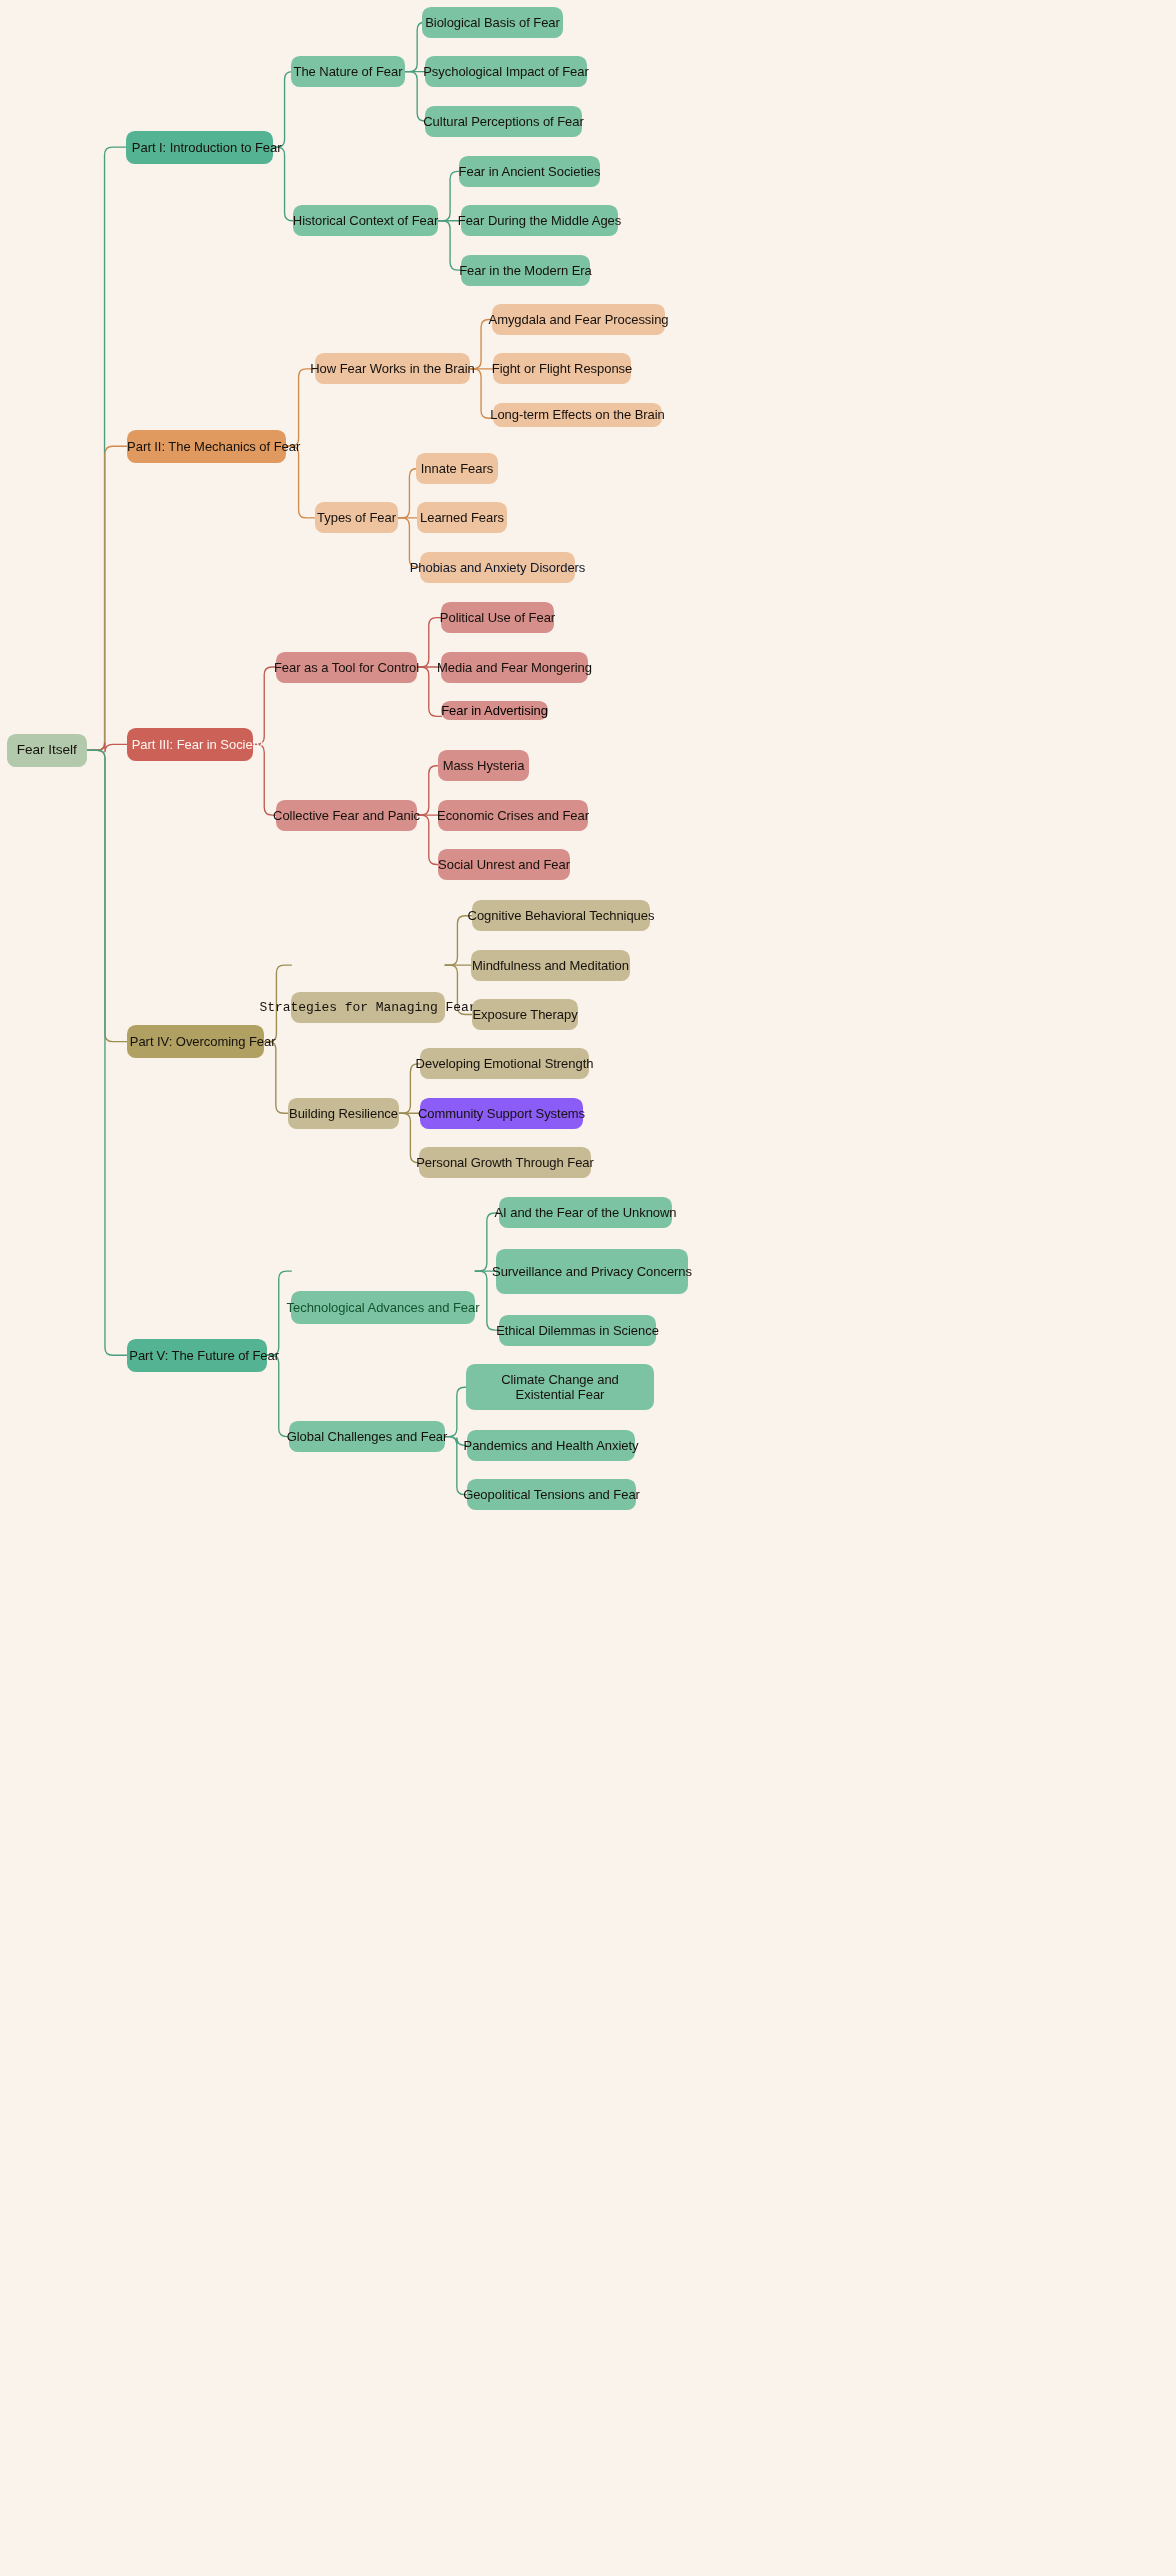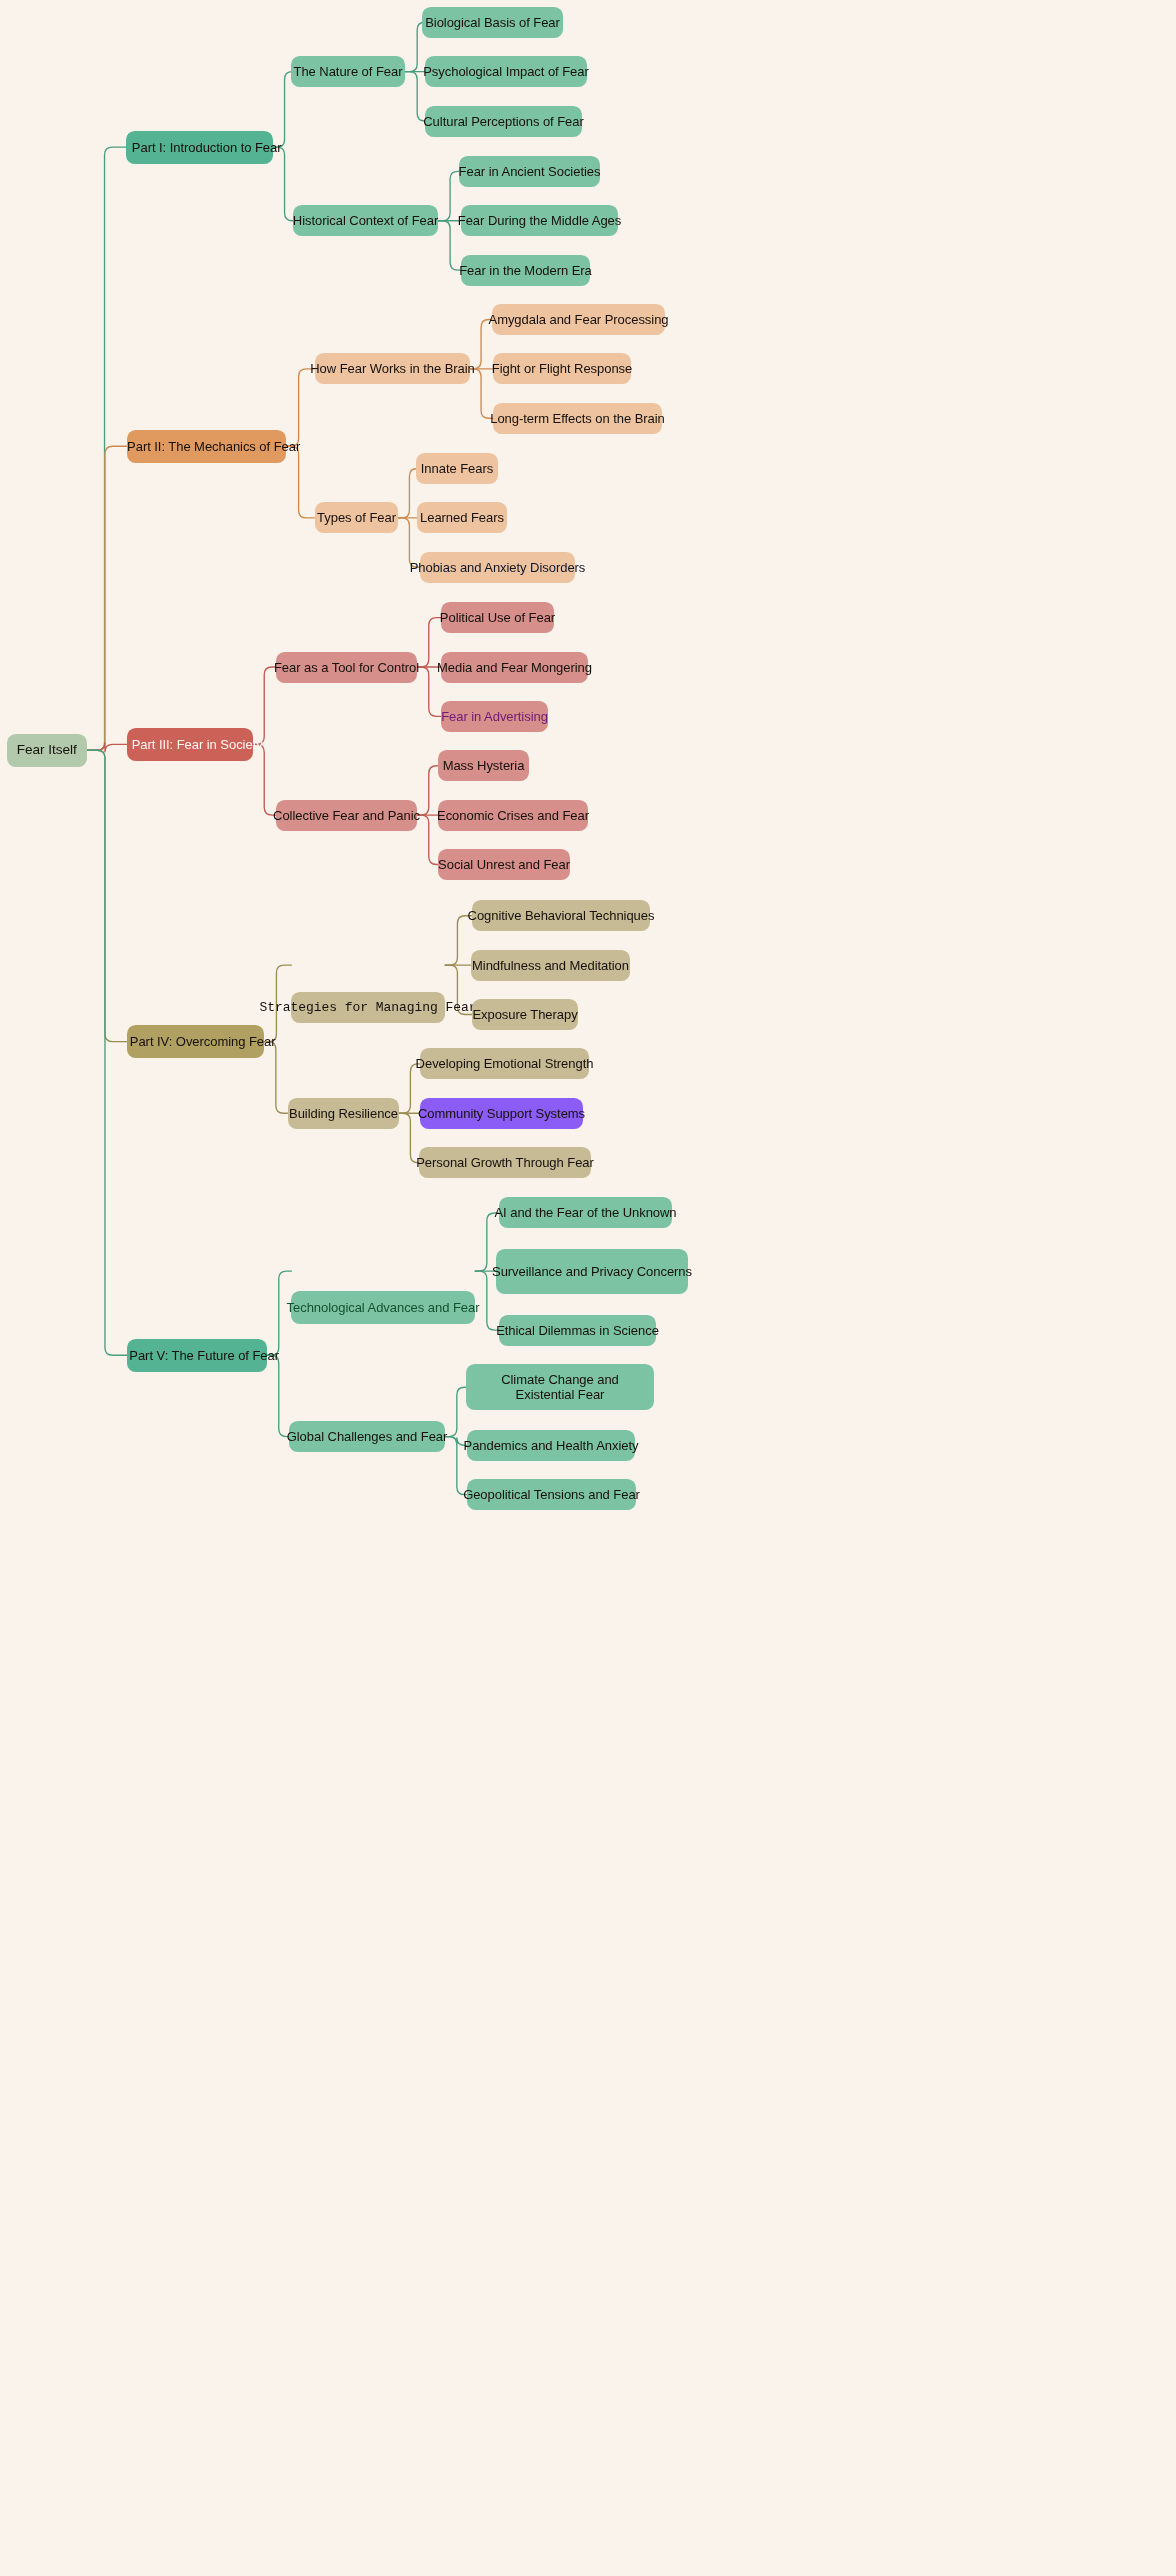--- a/index.html
+++ b/index.html
@@ -319,21 +319,21 @@
       </div>
       <div class="node lvl2" style="left: 315px; top: 353px; width: 155px; height: 31px; background: rgb(238, 195, 160); color: rgb(22, 17, 13);">
         <span>How Fear Works in the Brain</span>
       </div>
       <div class="node leaf" style="left: 492px; top: 304px; width: 173px; height: 31px; background: rgb(238, 195, 160); color: rgb(22, 17, 13);">
         <span>Amygdala and Fear Processing</span>
       </div>
       <div class="node leaf" style="left: 493px; top: 353px; width: 138px; height: 31px; background: rgb(238, 195, 160); color: rgb(22, 17, 13);">
         <span>Fight or Flight Response</span>
       </div>
-      <div class="node leaf" style="left: 493px; top: 403px; width: 169px; height: 31px; background: rgb(238, 195, 160); color: rgb(22, 17, 13);">
+      <div class="node leaf" style="left: 493px; top: 403px; width: 169px; height: 24px; background: rgb(238, 195, 160); color: rgb(22, 17, 13);">
         <span>Long-term Effects on the Brain</span>
       </div>
       <div class="node lvl2" style="left: 315px; top: 502px; width: 83px; height: 31px; background: rgb(238, 195, 160); color: rgb(22, 17, 13);">
         <span>Types of Fear</span>
       </div>
       <div class="node leaf" style="left: 416px; top: 453px; width: 82px; height: 31px; background: rgb(238, 195, 160); color: rgb(22, 17, 13);">
         <span>Innate Fears</span>
       </div>
       <div class="node leaf" style="left: 417px; top: 502px; width: 90px; height: 31px; background: rgb(238, 195, 160); color: rgb(22, 17, 13);">
         <span>Learned Fears</span>
@@ -346,21 +346,21 @@
       </div>
       <div class="node lvl2" style="left: 276px; top: 652px; width: 141px; height: 31px; background: rgb(214, 143, 138); color: rgb(22, 17, 13);">
         <span>Fear as a Tool for Control</span>
       </div>
       <div class="node leaf" style="left: 441px; top: 602px; width: 113px; height: 31px; background: rgb(214, 143, 138); color: rgb(22, 17, 13);">
         <span>Political Use of Fear</span>
       </div>
       <div class="node leaf" style="left: 441px; top: 652px; width: 147px; height: 31px; background: rgb(214, 143, 138); color: rgb(22, 17, 13);">
         <span>Media and Fear Mongering</span>
       </div>
-      <div class="node leaf" style="left: 441px; top: 701px; width: 107px; height: 31px; background: rgb(214, 143, 138); color: #701a75;">
+      <div class="node leaf" style="left: 441px; top: 701px; width: 107px; height: 19px; background: rgb(214, 143, 138); color: #000000;">
         <span>Fear in Advertising</span>
       </div>
       <div class="node lvl2" style="left: 276px; top: 800px; width: 141px; height: 31px; background: rgb(214, 143, 138); color: rgb(22, 17, 13);">
         <span>Collective Fear and Panic</span>
       </div>
       <div class="node leaf" style="left: 438px; top: 750px; width: 91px; height: 31px; background: rgb(214, 143, 138); color: rgb(22, 17, 13);">
         <span>Mass Hysteria</span>
       </div>
       <div class="node leaf" style="left: 438px; top: 800px; width: 150px; height: 31px; background: rgb(214, 143, 138); color: rgb(22, 17, 13);">
         <span>Economic Crises and Fear</span>

